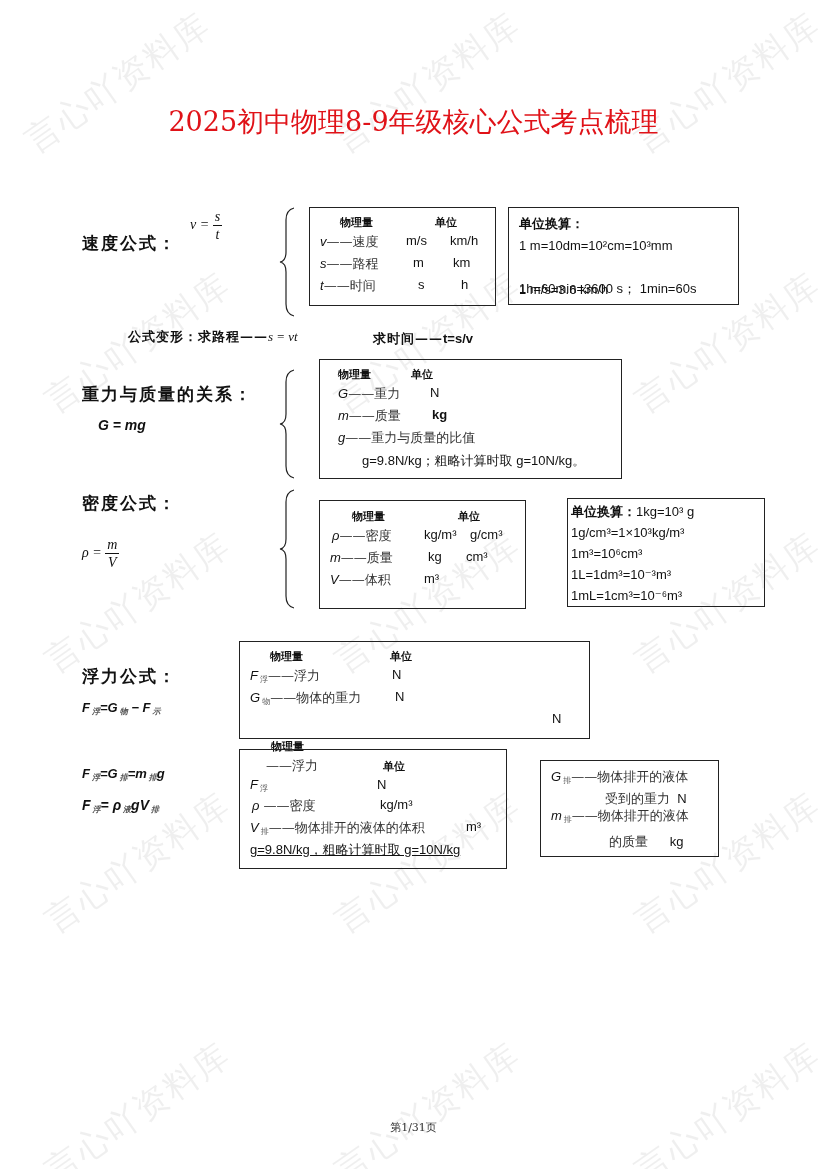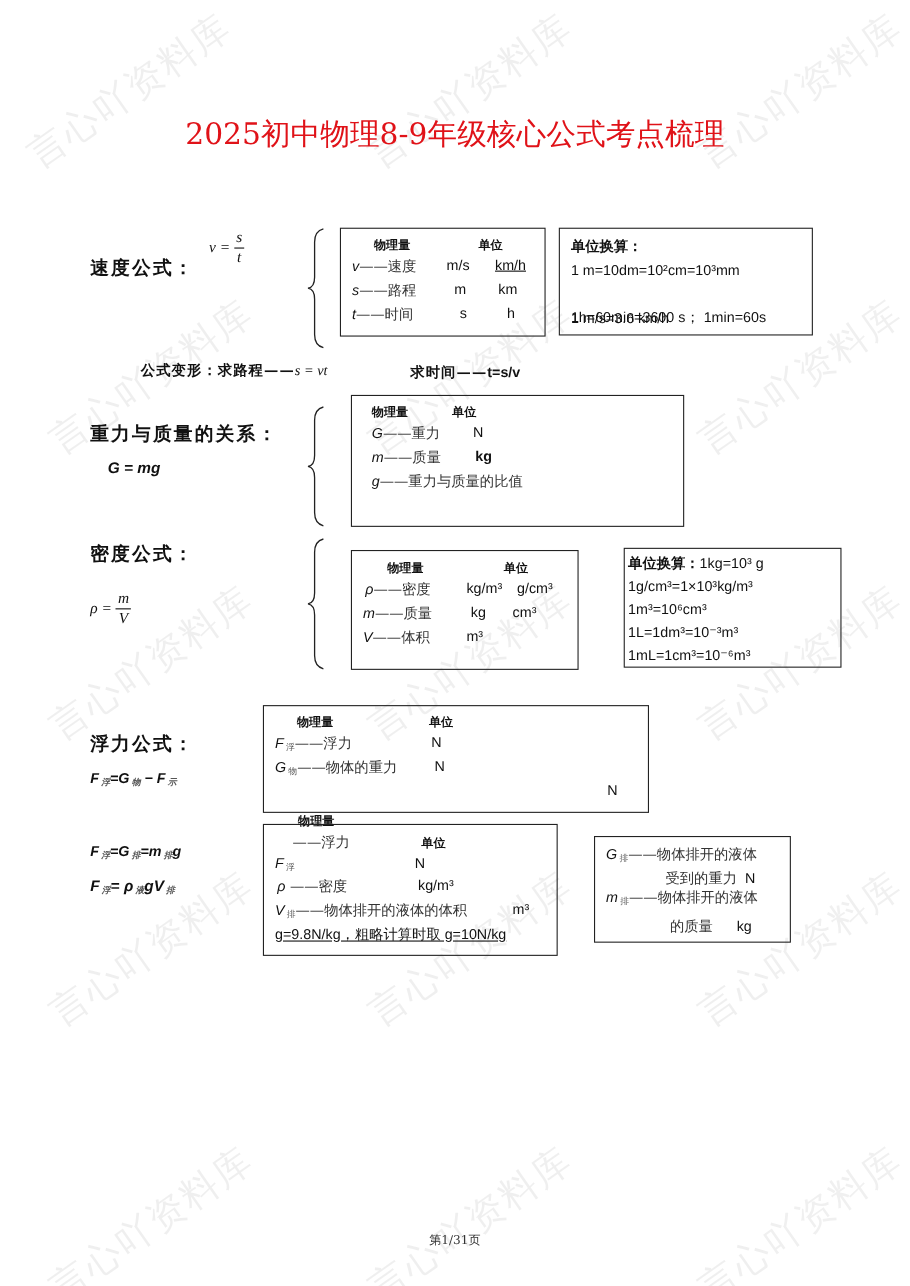--- a/index.html
+++ b/index.html
@@ -58,21 +58,21 @@
 
 <svg class="brace" style="left:278px;top:206px;" width="20" height="112">
   <path d="M16 2 Q8 4 8 14 L8 46 Q8 55 2 56 Q8 57 8 66 L8 98 Q8 108 16 110" fill="none" stroke="#222" stroke-width="1.2"></path>
 </svg>
 
 <div class="box" style="left:309px;top:207px;width:187px;height:99px;">
   <div class="row hdr" style="left:30px;top:7px;">物理量</div>
   <div class="row hdr" style="left:125px;top:7px;">单位</div>
   <div class="row" style="left:10px;top:25px;"><span class="it">v</span><span class="zh">——速度</span></div>
   <div class="row" style="left:96px;top:25px;">m/s</div>
-  <div class="row" style="left:140px;top:25px;text-decoration:underline;">km/h</div>
+  <div class="row" style="left:140px;top:25px;">km/h</div>
   <div class="row" style="left:10px;top:47px;"><span class="it">s</span><span class="zh">——路程</span></div>
   <div class="row" style="left:103px;top:47px;">m</div>
   <div class="row" style="left:143px;top:47px;">km</div>
   <div class="row" style="left:10px;top:69px;"><span class="it">t</span><span class="zh">——时间</span></div>
   <div class="row" style="left:108px;top:69px;">s</div>
   <div class="row" style="left:151px;top:69px;">h</div>
 </div>
 
 <div class="box" style="left:508px;top:207px;width:231px;height:98px;">
   <div class="row hdr" style="left:10px;top:7px;font-size:13px;">单位换算：</div>
@@ -96,20 +96,21 @@
 </svg>
 
 <div class="box" style="left:319px;top:359px;width:303px;height:120px;">
   <div class="row hdr" style="left:18px;top:7px;">物理量</div>
   <div class="row hdr" style="left:91px;top:7px;">单位</div>
   <div class="row" style="left:18px;top:25px;"><span class="it">G</span><span class="zh">——重力</span></div>
   <div class="row" style="left:110px;top:25px;">N</div>
   <div class="row" style="left:18px;top:47px;"><span class="it">m</span><span class="zh">——质量</span></div>
   <div class="row" style="left:112px;top:47px;font-weight:bold;">kg</div>
   <div class="row" style="left:18px;top:69px;"><span class="it">g</span><span class="zh">——重力与质量的比值</span></div>
+  <div class="row" style="left:42px;top:92px;">g=9.8N/kg；粗略计算时取 g=10N/kg。</div>
 </div>
 
 <div class="abs heading" style="left:82px;top:492px;">密度公式：</div>
 <div class="abs math" style="left:82px;top:538px;font-size:14px;">
   <span>ρ =</span>
   <span class="frac">
     <span class="num">m</span>
     <span class="den">V</span>
   </span>
 </div>

